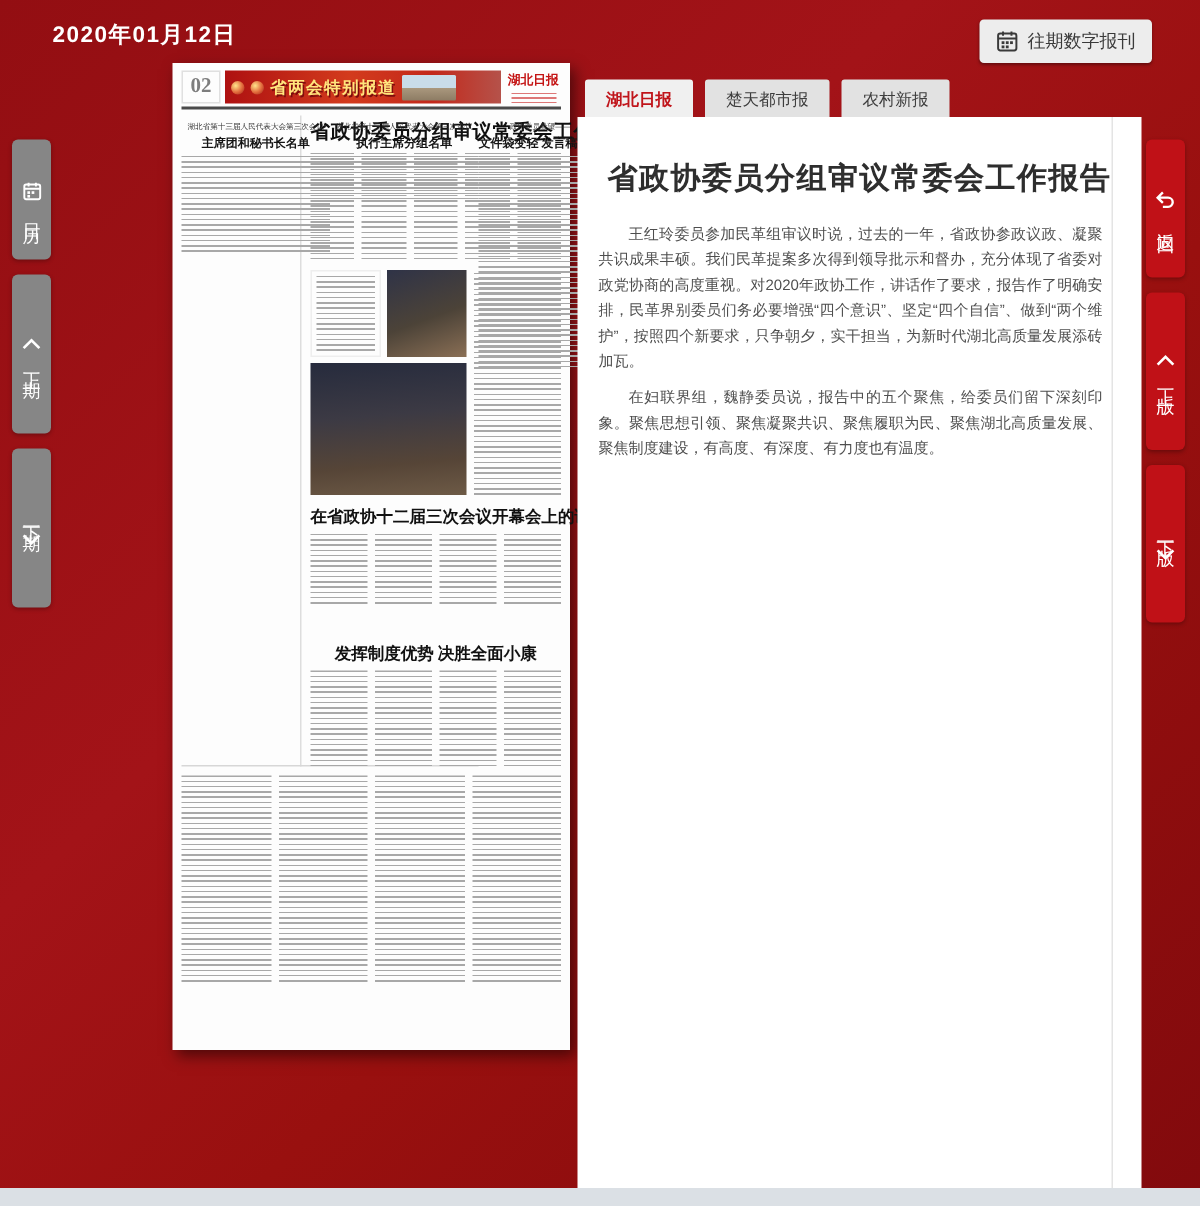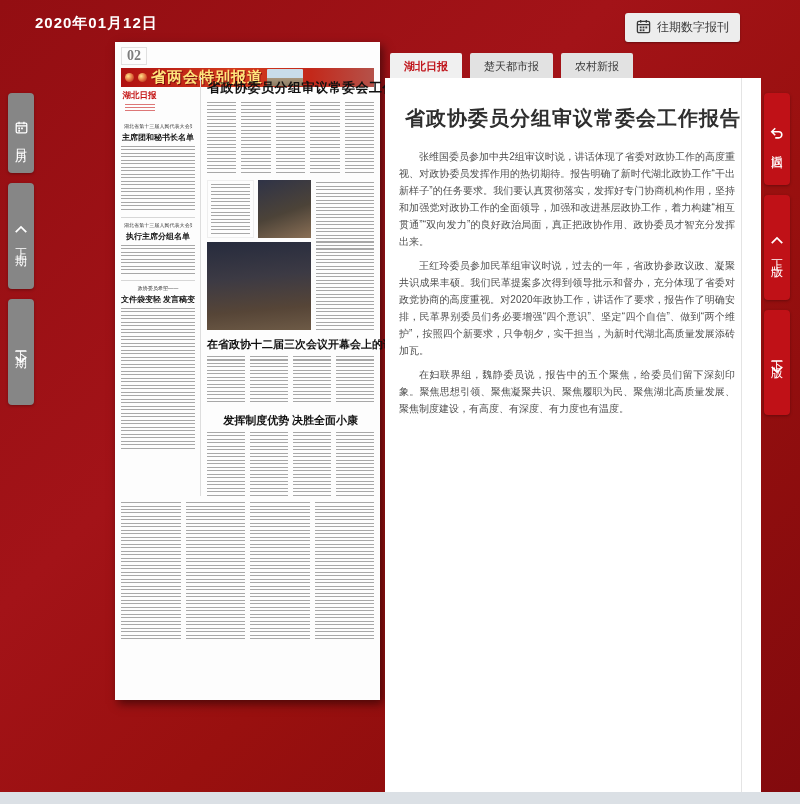--- a/index.html
+++ b/index.html
@@ -3,21 +3,21 @@
 <meta charset="utf-8">
 <style>
   * { box-sizing: border-box; margin: 0; padding: 0; }
   html,body { width:800px; height:804px; overflow:hidden; }
   body { font-family:"Liberation Sans","DejaVu Sans",sans-serif; }
   .stage { position:relative; width:800px; height:804px;
            background:linear-gradient(135deg,#930e12 0%,#a31318 38%,#99100f 60%,#820a0d 100%); overflow:hidden; }
 
   
   .date-label { position:absolute; left:35px; top:14px; color:#fff; font-size:15px; font-weight:700; letter-spacing:1px; }
-  .archive-btn { position:absolute; right:60px; top:13px; display:flex; gap:6px;
+  .archive-btn { position:absolute; right:32px; top:13px; display:flex; align-items:center; gap:6px;
                  background:#ededed; border:none; border-radius:3px; padding:6px 11px;
                  font-size:12px; color:#3a3a3a; cursor:pointer; box-shadow:0 1px 2px rgba(0,0,0,.35); }
 
   
   .side-btn { position:absolute; width:26px; border:none; border-radius:4px; cursor:pointer;
               display:flex; flex-direction:column; align-items:center; justify-content:center; gap:5px;
               padding:6px 0; box-shadow:0 1px 3px rgba(0,0,0,.3); }
   .side-btn.grey { background:#868686; left:8px; }
   .side-btn.red  { background:#c01117; right:10px; }
   .vtext { writing-mode:vertical-rl; text-orientation:upright; color:#fff; font-size:12px; letter-spacing:3px; line-height:1; }
@@ -25,39 +25,39 @@
   .btn-prev-issue { top:183px; height:106px; }
   .btn-next-issue { top:299px; height:106px; }
   .btn-back { top:93px;  height:92px; }
   .btn-prev-page { top:195px; height:105px; }
   .btn-next-page { top:310px; height:105px; }
   .icon svg { display:block; }
 
   
   .thumb { position:absolute; left:115px; top:42px; width:265px; height:658px; background:#fdfdfd;
            box-shadow:3px 4px 9px rgba(0,0,0,.5); padding:5px 6px 4px; cursor:pointer; }
-  .thumb-header { display:flex; align-items:stretch; gap:3px; height:26px; border-bottom:2px solid #4a4a4a; padding-bottom:2px;flex-direction:column; }
+  .thumb-header { display:flex; align-items:stretch; gap:3px; height:26px; border-bottom:2px solid #4a4a4a; padding-bottom:2px; }
   .pgnum { width:26px; display:flex; align-items:center; justify-content:center;
            font:700 14px "Liberation Serif",serif; color:#7d7d7d; border:1px solid #e0e0e0; }
   .banner { flex:1; display:flex; align-items:center; gap:4px; padding:0 4px;
             background:linear-gradient(90deg,#ae1111 0%,#d33b1d 45%,#c3281a 75%,#b5524a 100%); }
   .emb { width:9px; height:9px; border-radius:50%; flex:0 0 auto;
          background:radial-gradient(circle at 35% 35%,#ffe48a,#e0673a 55%,#a82c1c 90%); }
-  .banner-title { color:#ffe57d; font-weight:700; font-size:15px; letter-spacing:1px; white-space:nowrap;
+  .banner-title { color:#ffe57d; font-weight:700; font-size:11px; letter-spacing:1px; white-space:nowrap;
                   text-shadow:1px 1px 0 #7c0d0d; font-family:"Liberation Serif",serif; }
   .hall { width:36px; height:17px; flex:0 0 auto;
           background:linear-gradient(#c9dce9 0%,#c9dce9 52%,#a9977d 52%,#8d7c64 100%); border-radius:1px; }
   .masthead { width:37px; display:flex; flex-direction:column; align-items:center; justify-content:center; gap:2px; }
   .masthead-title { color:#c41414; font-weight:700; font-size:8.5px; font-family:"Liberation Serif",serif; white-space:nowrap; }
   .micro { background:repeating-linear-gradient(to bottom,#a8a8a8 0 1px,transparent 1px 3.5px); }
   .micro.red { background:repeating-linear-gradient(to bottom,#d77 0 1px,transparent 1px 3px); }
   .masthead-sub { width:30px; height:7px; }
 
   .thumb-body { display:flex; gap:6px; margin-top:4px; }
-  .col-left { width:80px; border-right:1px solid #ddd; padding-right:5px; display:flex; flex-direction:column;justify-content:center; }
+  .col-left { width:80px; border-right:1px solid #ddd; padding-right:5px; display:flex; flex-direction:row; }
   .thumb-sec { padding:4px 0 5px; border-bottom:1px solid #d7d7d7; }
   .thumb-sec:last-of-type { border-bottom:none; }
   .sec-kicker { font-size:5.5px; color:#333; text-align:center; transform:scale(.92); white-space:nowrap; overflow:hidden; }
   .sec-title { font:700 8px "Liberation Serif",serif; color:#141414; text-align:center; margin:2px 0 3px; white-space:nowrap; overflow:hidden; }
   .thumb-sec .micro { height:30px; }
   .thumb-sec:first-of-type .micro { height:66px; }
   .thumb-sec:last-of-type .micro { height:142px; }
 
   .col-main { flex:1; display:flex; flex-direction:column; min-width:0; }
   .main-headline { font:700 13px "Liberation Serif",serif; color:#101010; text-align:center; letter-spacing:.5px;
@@ -69,21 +69,21 @@
   .photo-row { display:flex; gap:5px; margin:6px 0 0; }
   .photo-stack { width:62%; display:flex; flex-direction:column; gap:4px; }
   .cap-photo { display:flex; gap:4px; }
   .caption-box { width:45%; border:1px solid #eee; padding:3px; }
   .caption-box .micro { height:100%; min-height:48px; }
   .photo1 { flex:1; height:58px; background:linear-gradient(160deg,#2f3347 0%,#4c4338 55%,#8a6f55 100%); }
   .photo2 { height:88px; background:linear-gradient(175deg,#262b3d 0%,#3c3a44 40%,#564537 75%,#6d5a46 100%); }
   .photo-side { flex:1; padding-top:2px; }
   .photo-side .micro { height:100%; }
   .mid-headline { font:700 11px "Liberation Serif",serif; color:#111; text-align:center; margin:7px 0 4px; white-space:nowrap; }
-  .bot-headline { font:700 11px "Liberation Serif",serif; color:#111; text-align:center; margin:9px 0 4px; white-space:nowrap; }
+  .bot-headline { font:700 11px "Liberation Serif",serif; color:#111; text-align:center; margin:24px 0 4px; white-space:nowrap; }
   .thumb-bottom { margin-top:6px; }
   .thumb-bottom .cols { height:138px; }
 
   
   .tabs { position:absolute; left:390px; top:53px; display:flex; gap:8px; }
   .tab { border:none; background:#e2e2e2; color:#3d3d3d; font-size:11px; padding:6px 14px;
          border-radius:2px 2px 0 0; cursor:pointer; white-space:nowrap; }
   .tab.active { background:#f0f0f0; color:#c0151b; font-weight:700; }
 
   
@@ -273,21 +273,20 @@
     </div>
 
   <div class="panel">
     <h1 class="article-title">省政协委员分组审议常委会工作报告</h1>
     <div class="article-body">
 
 
 
 
 
-        <p>张维国委员参加中共2组审议时说，讲话体现了省委对政协工作的高度重视、对政协委员发挥作用的热切期待。报告明确了新时代湖北政协工作“干出新样子”的任务要求。我们要认真贯彻落实，发挥好专门协商机构作用，坚持和加强党对政协工作的全面领导，加强和改进基层政协工作，着力构建“相互贯通”“双向发力”的良好政治局面，真正把政协作用、政协委员才智充分发挥出来。</p>
 
         <p>王红玲委员参加民革组审议时说，过去的一年，省政协参政议政、凝聚共识成果丰硕。我们民革提案多次得到领导批示和督办，充分体现了省委对政党协商的高度重视。对2020年政协工作，讲话作了要求，报告作了明确安排，民革界别委员们务必要增强“四个意识”、坚定“四个自信”、做到“两个维护”，按照四个新要求，只争朝夕，实干担当，为新时代湖北高质量发展添砖加瓦。</p>
 
         <p>在妇联界组，魏静委员说，报告中的五个聚焦，给委员们留下深刻印象。聚焦思想引领、聚焦凝聚共识、聚焦履职为民、聚焦湖北高质量发展、聚焦制度建设，有高度、有深度、有力度也有温度。</p>
 
       </div>
   </div>
 
   <div class="footer-strip"></div>
 </div>

